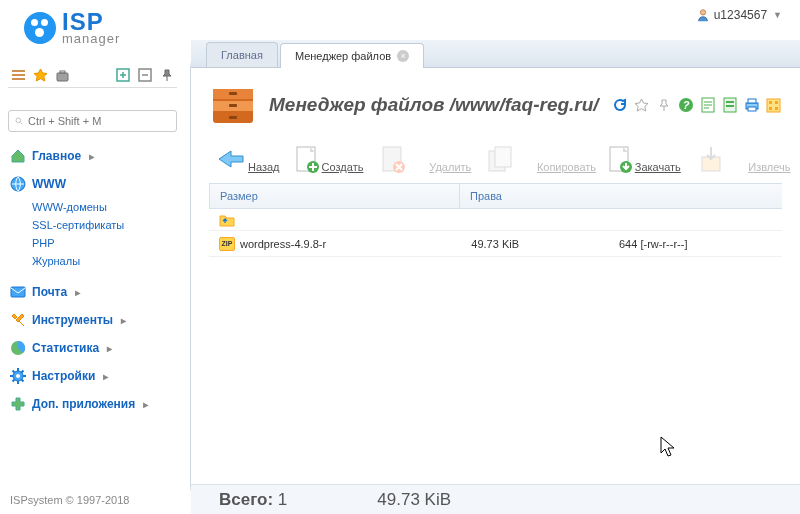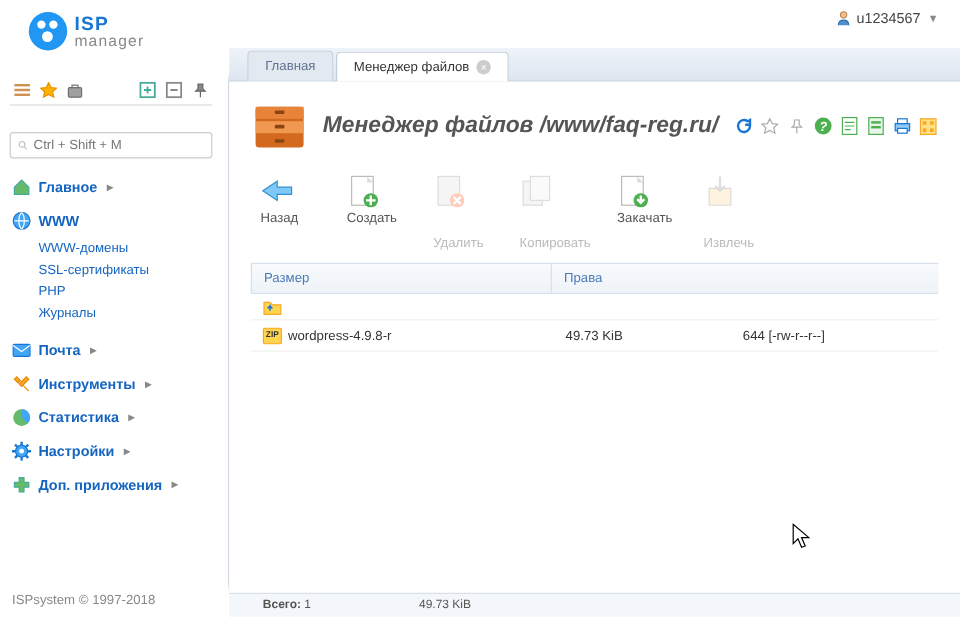--- a/index.html
+++ b/index.html
@@ -7,21 +7,21 @@
 .user-badge { position: absolute; right: 18px; top: 8px; display: flex; align-items: center; gap: 4px; color: #444; cursor: pointer; }
 .user-badge svg { width: 14px; height: 14px; }
 .dropdown-arrow { font-size: 9px; color: #888; margin-left: 2px; }
 
 .logo-area { position: absolute; left: 24px; top: 10px; display: flex; align-items: center; gap: 6px; }
 .logo-mark { width: 32px; height: 32px; border-radius: 50%; background: #2196f3; position: relative; }
 .logo-mark::before, .logo-mark::after { content: ''; position: absolute; background: #fff; border-radius: 50%; }
 .logo-mark::before { width: 7px; height: 7px; left: 7px; top: 7px; box-shadow: 10px 0 0 #fff; }
 .logo-mark::after { width: 9px; height: 9px; left: 11px; top: 16px; }
 .logo-text { line-height: 1; }
-.logo-text .isp { font-size: 16px; font-weight: bold; color: #1976d2; letter-spacing: 1px; }
+.logo-text .isp { font-size: 24px; font-weight: bold; color: #1976d2; letter-spacing: 1px; }
 .logo-text .mgr { font-size: 13px; color: #888; letter-spacing: 1px; margin-top: -2px; }
 
 .sidebar { position: absolute; left: 0; top: 55px; width: 185px; bottom: 0; padding: 8px; }
 .toolbar-row { display: flex; align-items: center; gap: 6px; padding: 4px 2px; border-bottom: 1px solid #ddd; }
 .tool-icon { width: 16px; height: 16px; display: inline-flex; align-items: center; justify-content: center; cursor: pointer; }
 .tool-spacer { flex: 1; }
 .search-box { margin: 22px 0 10px; border: 1px solid #ccc; border-radius: 3px; padding: 4px 6px; display: flex; align-items: center; gap: 5px; color: #bbb; }
 .search-box input { border: none; outline: none; flex: 1; font-size: 11px; color: #bbb; background: transparent; }
 
 .nav-item { display: flex; align-items: center; gap: 6px; padding: 6px 2px; cursor: pointer; color: #1565c0; font-weight: bold; }
@@ -39,38 +39,38 @@
 .tab-close { width: 12px; height: 12px; border-radius: 50%; background: #ccc; color: #fff; font-size: 9px; display: flex; align-items: center; justify-content: center; }
 
 .content { background: #fff; height: calc(100% - 28px); padding: 15px 18px 0; position: relative; }
 .page-header { display: flex; align-items: center; gap: 12px; margin-bottom: 18px; font-style: italic; }
 .folder-big { width: 48px; height: 44px; }
 .page-title { font-size: 19px; font-weight: bold; color: #555; flex: 1; }
 .header-tools { display: flex; gap: 5px; }
 .ht-icon { width: 17px; height: 17px; cursor: pointer; display: flex; align-items: center; justify-content: center; }
 
 .action-bar { display: flex; gap: 22px; margin-bottom: 10px; padding-left: 8px; }
-.action-btn { display: flex; flex-direction: column; align-items: flex-start; gap: 3px; cursor: pointer; color: #555; font-size: 11px; min-width: 50px; }
+.action-btn { display: flex; align-items: flex-end; gap: 3px; cursor: pointer; color: #555; font-size: 11px; min-width: 50px; text-decoration: underline; }
 .action-btn.disabled { color: #bbb; gap: 24px; }
 .action-icon { width: 28px; height: 28px; display: flex; align-items: center; justify-content: center; }
 
 .table-head { display: flex; background: linear-gradient(#f8fafc, #eef3f8); border-top: 1px solid #d8e0ea; border-bottom: 1px solid #d8e0ea; height: 26px; align-items: center; color: #4a7ab8; font-size: 11px; }
 .col-name { width: 150px; padding-left: 10px; display: flex; align-items: center; gap: 3px; }
 .col-size { width: 250px; padding-left: 10px; border-left: 1px solid #d8e0ea; height: 100%; display: flex; align-items: center; }
 .col-perm { flex: 1; padding-left: 10px; border-left: 1px solid #d8e0ea; height: 100%; display: flex; align-items: center; }
 .sort-arrow { font-size: 8px; color: #88a0c0; }
 
 .up-row { height: 22px; display: flex; align-items: center; padding-left: 10px; border-bottom: 1px solid #f0f0f0; }
 .file-row { height: 26px; display: flex; align-items: center; border-bottom: 1px solid #f0f0f0; font-size: 11px; }
 .fr-name { width: 150px; padding-left: 10px; display: flex; align-items: center; gap: 5px; overflow: hidden; white-space: nowrap; }
 .fr-size { width: 250px; text-align: right; padding-right: 90px; }
 .fr-perm { flex: 1; padding-left: 10px; }
 .zip-icon { width: 16px; height: 14px; background: #ffd54f; border: 1px solid #f9a825; border-radius: 2px; font-size: 7px; color: #333; display: flex; align-items: center; justify-content: center; font-weight: bold; }
 
-.status-bar { position: absolute; bottom: 0; left: 0; right: 0; height: 20px; background: #f3f6fa; border-top: 1px solid #d8e0ea; display: flex; align-items: center; padding-left: 28px; gap: 90px; color: #555; font-size: 10px; }
+.status-bar { position: absolute; bottom: 0; left: 0; right: 0; height: 30px; background: #f3f6fa; border-top: 1px solid #d8e0ea; display: flex; align-items: center; padding-left: 28px; gap: 90px; color: #555; font-size: 17px; }
 
 .cursor { position: absolute; left: 660px; top: 436px; pointer-events: none; }
 </style>
 </head>
 <body>
 
 <div class="user-badge">
   <svg viewBox="0 0 16 16">
       <circle cx="8" cy="5" r="3" fill="#f0c090" stroke="#c08050"></circle>
       <path d="M3 15c0-3 2-5 5-5s5 2 5 5" fill="#5090d0" stroke="#3070b0"></path>

